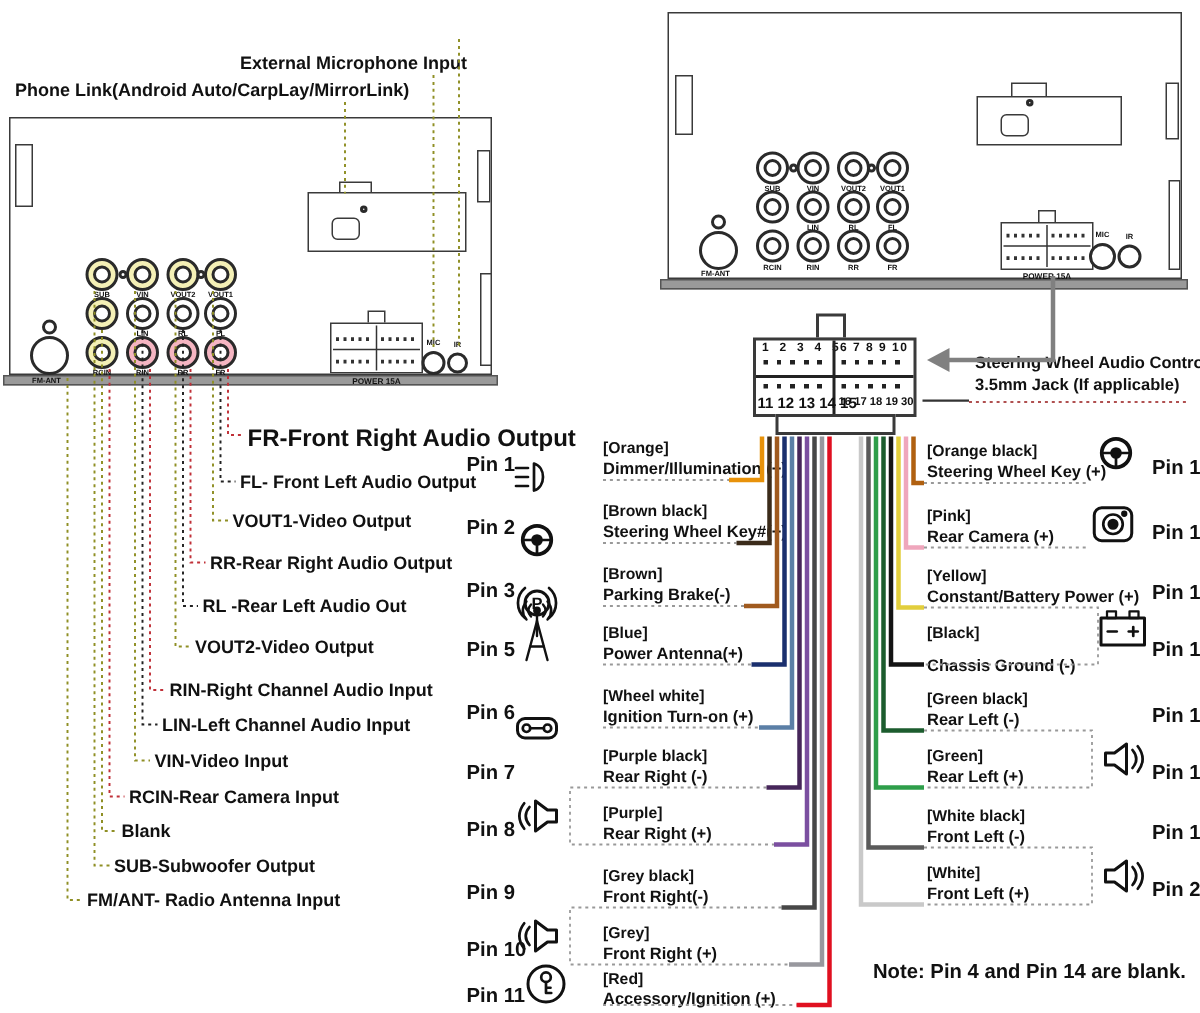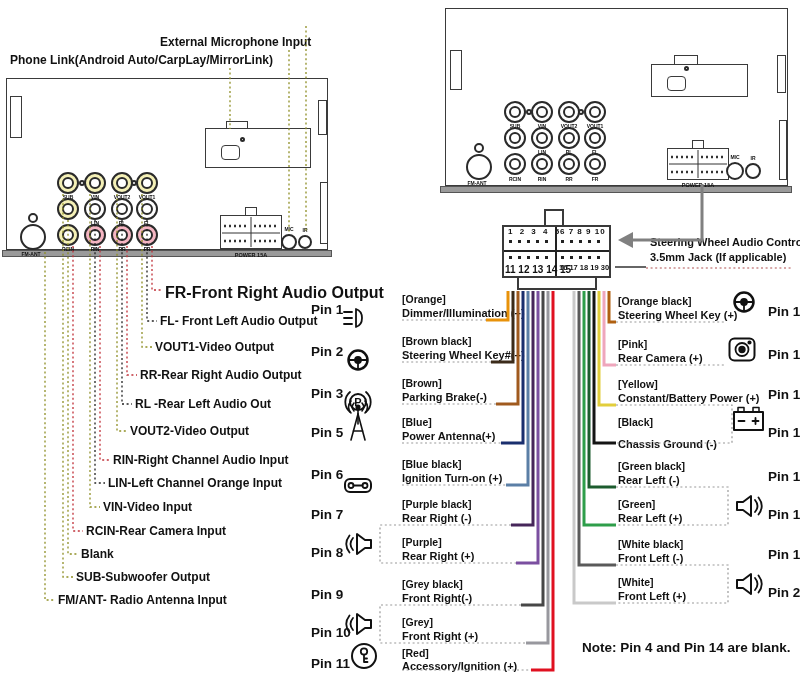--- a/index.html
+++ b/index.html
@@ -149,21 +149,21 @@
   <div class="t chrome" style="left:650px;top:236px;font-size:11px">Steering Wheel Audio Control</div>
   <div class="t chrome" style="left:650px;top:251px;font-size:11px">3.5mm Jack (If applicable)</div>
 
   <div class="t chrome" style="left:165px;top:284px;font-size:16px">FR-Front Right Audio Output</div>
   <div class="t chrome" style="left:160px;top:315px;font-size:12px">FL- Front Left Audio Output</div>
   <div class="t chrome" style="left:155px;top:341px;font-size:12px">VOUT1-Video Output</div>
   <div class="t chrome" style="left:140px;top:369px;font-size:12px">RR-Rear Right Audio Output</div>
   <div class="t chrome" style="left:135px;top:398px;font-size:12px">RL -Rear Left Audio Out</div>
   <div class="t chrome" style="left:130px;top:425px;font-size:12px">VOUT2-Video Output</div>
   <div class="t chrome" style="left:113px;top:454px;font-size:12px">RIN-Right Channel Audio Input</div>
-  <div class="t chrome" style="left:108px;top:477px;font-size:12px">LIN-Left Channel Orange Input</div>
+  <div class="t chrome" style="left:108px;top:477px;font-size:12px">LIN-Left Channel Audio Input</div>
   <div class="t chrome" style="left:103px;top:501px;font-size:12px">VIN-Video Input</div>
   <div class="t chrome" style="left:86px;top:525px;font-size:12px">RCIN-Rear Camera Input</div>
   <div class="t chrome" style="left:81px;top:548px;font-size:12px">Blank</div>
   <div class="t chrome" style="left:76px;top:571px;font-size:12px">SUB-Subwoofer Output</div>
   <div class="t chrome" style="left:58px;top:594px;font-size:12px">FM/ANT- Radio Antenna Input</div>
 
   <div class="row" style="left:311px;top:294px">
     <div class="t pno" style="left:0;top:9px">Pin 1</div>
     <div class="t tag" style="left:91px;top:0">[Orange]</div>
     <div class="t fn" style="left:91px;top:13px">Dimmer/Illumination (+)</div>
@@ -178,21 +178,21 @@
     <div class="t tag" style="left:91px;top:0">[Brown]</div>
     <div class="t fn" style="left:91px;top:13px">Parking Brake(-)</div>
   </div>
   <div class="row" style="left:311px;top:417px">
     <div class="t pno" style="left:0;top:9px">Pin 5</div>
     <div class="t tag" style="left:91px;top:0">[Blue]</div>
     <div class="t fn" style="left:91px;top:13px">Power Antenna(+)</div>
   </div>
   <div class="row" style="left:311px;top:459px">
     <div class="t pno" style="left:0;top:9px">Pin 6</div>
-    <div class="t tag" style="left:91px;top:0">[Blue black]</div>
+    <div class="t tag" style="left:91px;top:0">[Wheel white]</div>
     <div class="t fn" style="left:91px;top:13px">Ignition Turn-on (+)</div>
   </div>
   <div class="row" style="left:311px;top:499px">
     <div class="t pno" style="left:0;top:9px">Pin 7</div>
     <div class="t tag" style="left:91px;top:0">[Purple black]</div>
     <div class="t fn" style="left:91px;top:13px">Rear Right (-)</div>
   </div>
   <div class="row" style="left:311px;top:537px">
     <div class="t pno" style="left:0;top:9px">Pin 8</div>
     <div class="t tag" style="left:91px;top:0">[Purple]</div>

